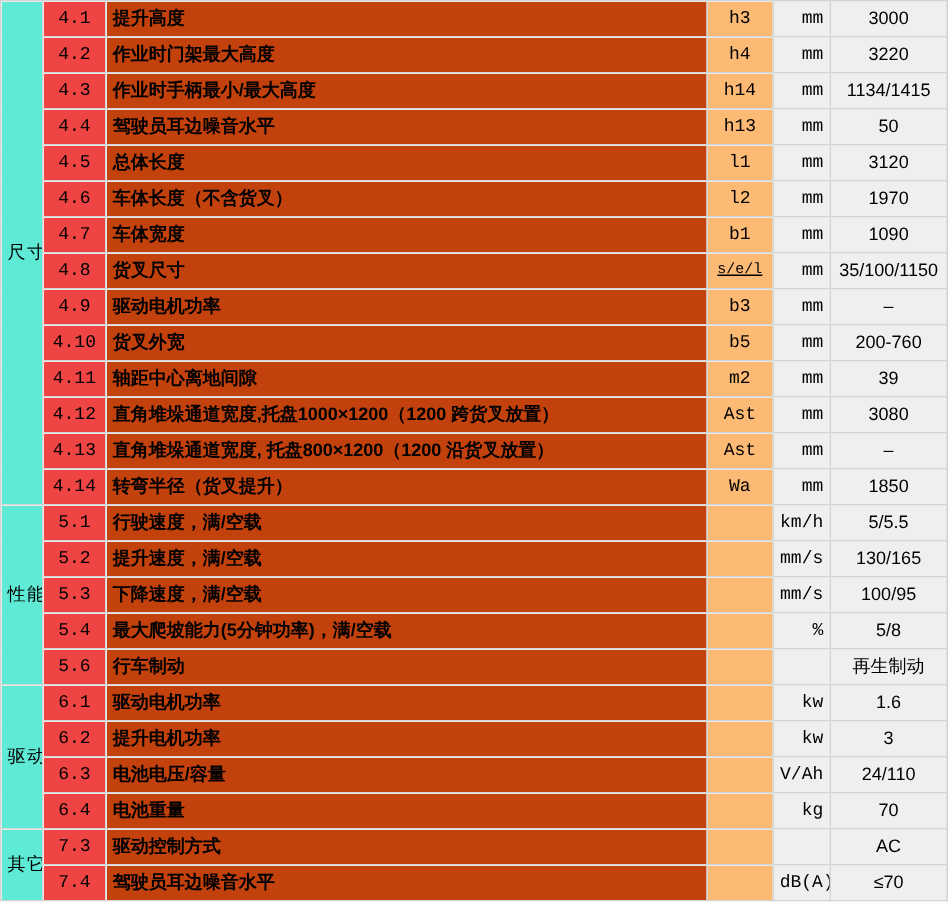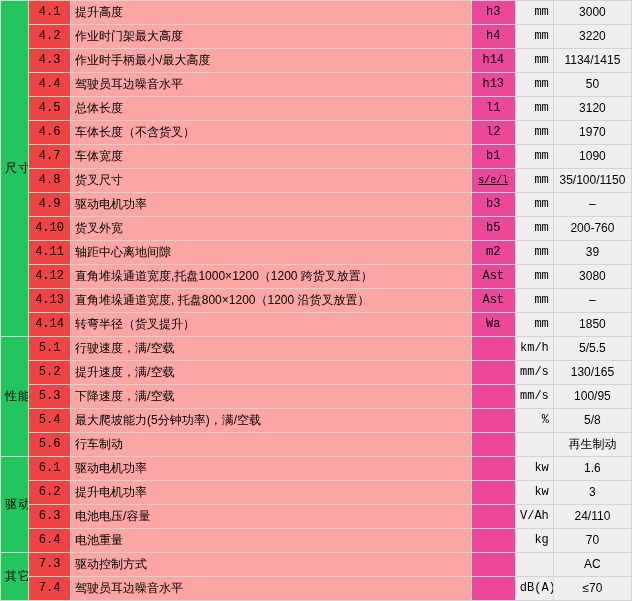--- a/index.html
+++ b/index.html
@@ -31,41 +31,42 @@
   }
   
   col.c-group { width: 28px; }
   col.c-num   { width: 42px; }
   col.c-desc  { width: 400px; }
   col.c-sym   { width: 44px; }
   col.c-unit  { width: 38px; }
   col.c-val   { width: 78px; }
 
   td.group {
-    background: #22c55e;
+    background: #5eead4;
     text-align: center;
     vertical-align: middle;
     font-family: "Liberation Sans", sans-serif;
     letter-spacing: 1px;
     border-left: none;
     font-size: 12px;
   }
   td.num {
     background: #ef4444;
     text-align: center;
     font-family: "Liberation Mono", monospace;
     font-size: 12px;
   }
   td.desc {
-    background: #fca5a5;
+    background: #c2410c;
     text-align: left;
     padding-left: 6px;
+    font-weight: bold;
   }
   td.sym {
-    background: #ec4899;
+    background: #fdba74;
     text-align: center;
     font-family: "Liberation Mono", monospace;
     font-size: 12px;
   }
   td.unit {
     background: #efefef;
     text-align: right;
     font-family: "Liberation Mono", monospace;
     font-size: 12px;
   }

